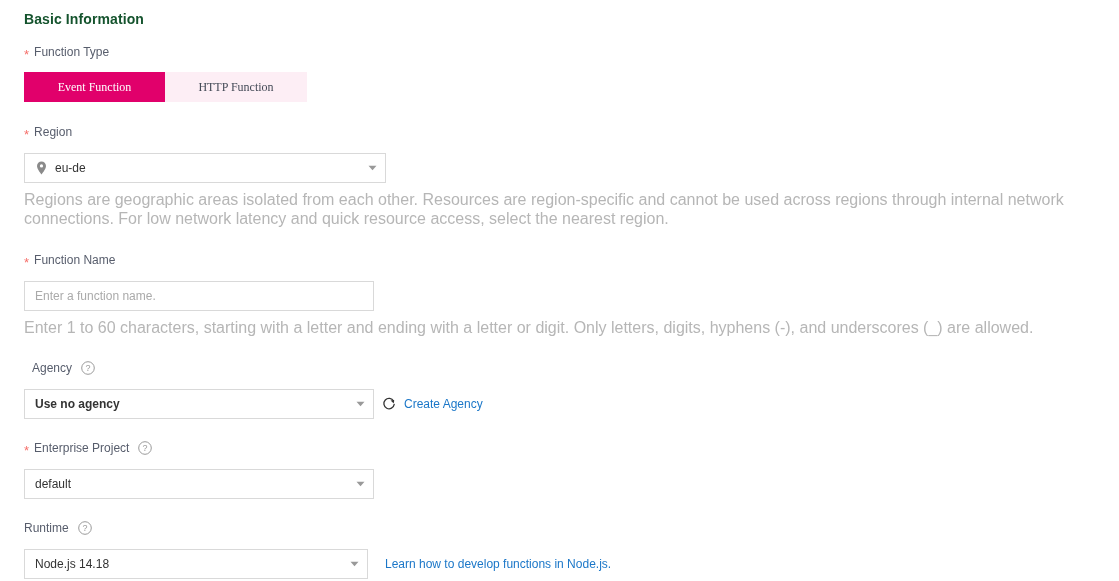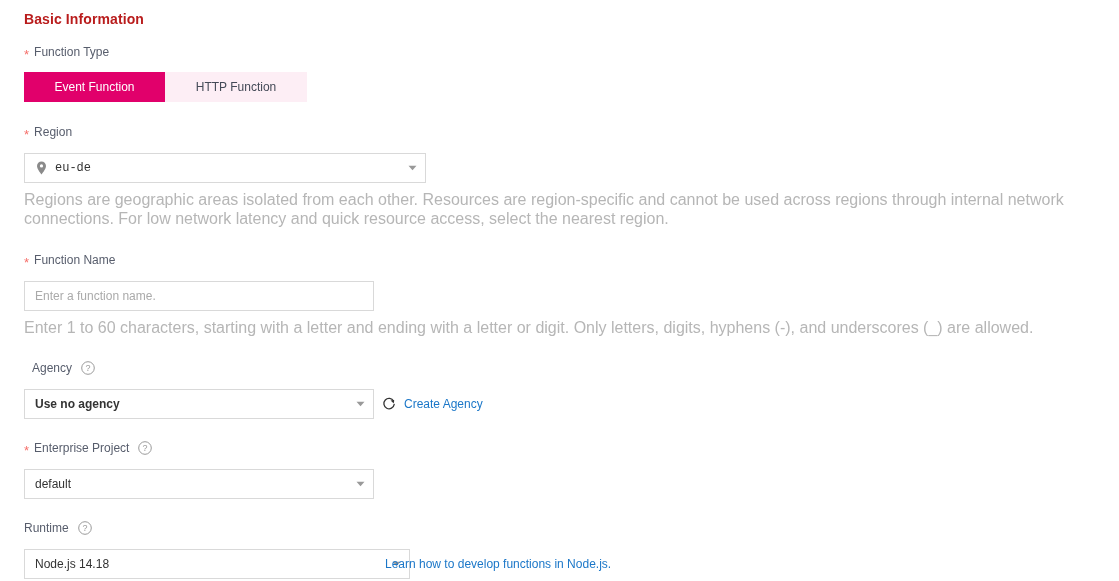--- a/index.html
+++ b/index.html
@@ -24,21 +24,21 @@
     padding: 0;
   }
 
   
   .section-title {
     position: absolute;
     left: 24px;
     top: 11px;
     font-size: 14px;
     font-weight: bold;
-    color: #b91c1c;
+    color: #14532d;
     letter-spacing: 0.1px;
   }
 
   
   .label {
     position: absolute;
     font-size: 12px;
     color: #575d6c;
     display: flex;
     align-items: center;
@@ -66,20 +66,21 @@
   }
   .help-icon svg { display: block; }
 
   
   .segmented {
     position: absolute;
     left: 24px;
     top: 72px;
     display: flex;
     height: 30px;
+    font-family: Liberation Serif, serif;
   }
   .seg-btn {
     height: 30px;
     display: flex;
     align-items: center;
     justify-content: center;
     font-size: 12px;
     cursor: pointer;
     user-select: none;
   }
@@ -193,21 +194,21 @@
   <div class="segmented">
     <div class="seg-btn active">Event Function</div>
     <div class="seg-btn inactive">HTTP Function</div>
   </div>
 
   <div class="label" style="left:24px; top:125px;">
     <span class="req-star">*</span>
     <span class="label-text">Region</span>
   </div>
 
-  <div class="control" style="left:24px; top:153px; width:402px;font-family:Liberation Mono, monospace;">
+  <div class="control" style="left:24px; top:153px; width:362px;">
     <span class="pin-icon">
       <svg width="11" height="14" viewBox="0 0 11 14">
         <path d="M5.5 0.6C3.0 0.6 1.0 2.6 1.0 5.0c0 3.2 4.5 8.4 4.5 8.4s4.5-5.2 4.5-8.4c0-2.4-2.0-4.4-4.5-4.4z" fill="currentColor"></path>
         <circle cx="5.5" cy="4.9" r="1.6" fill="#ffffff"></circle>
       </svg>
     </span>
     <span class="value">eu-de</span>
     <span class="caret">
       <svg width="9" height="6" viewBox="0 0 9 6">
         <path d="M0.5 0.8 L4.5 5.2 L8.5 0.8 Z" fill="#999999"></path>
@@ -281,21 +282,21 @@
   <div class="label" style="left:24px; top:521px;">
     <span class="label-text">Runtime</span>
     <span class="help-icon">
       <svg width="14" height="14" viewBox="0 0 14 14">
         <circle cx="7" cy="7" r="6.3" fill="none" stroke="currentColor" stroke-width="1"></circle>
         <text x="7" y="10.4" text-anchor="middle" font-family="Liberation Sans, sans-serif" font-size="9" fill="currentColor">?</text>
       </svg>
     </span>
   </div>
 
-  <div class="control" style="left:24px; top:549px; width:386px;">
+  <div class="control" style="left:24px; top:549px; width:344px;">
     <span class="value">Node.js 14.18</span>
     <span class="caret">
       <svg width="9" height="6" viewBox="0 0 9 6">
         <path d="M0.5 0.8 L4.5 5.2 L8.5 0.8 Z" fill="#999999"></path>
       </svg>
     </span>
   </div>
 
   <div class="side-action" style="left:385px; top:549px;">
     <span class="link plain-left">Learn how to develop functions in Node.js.</span>

